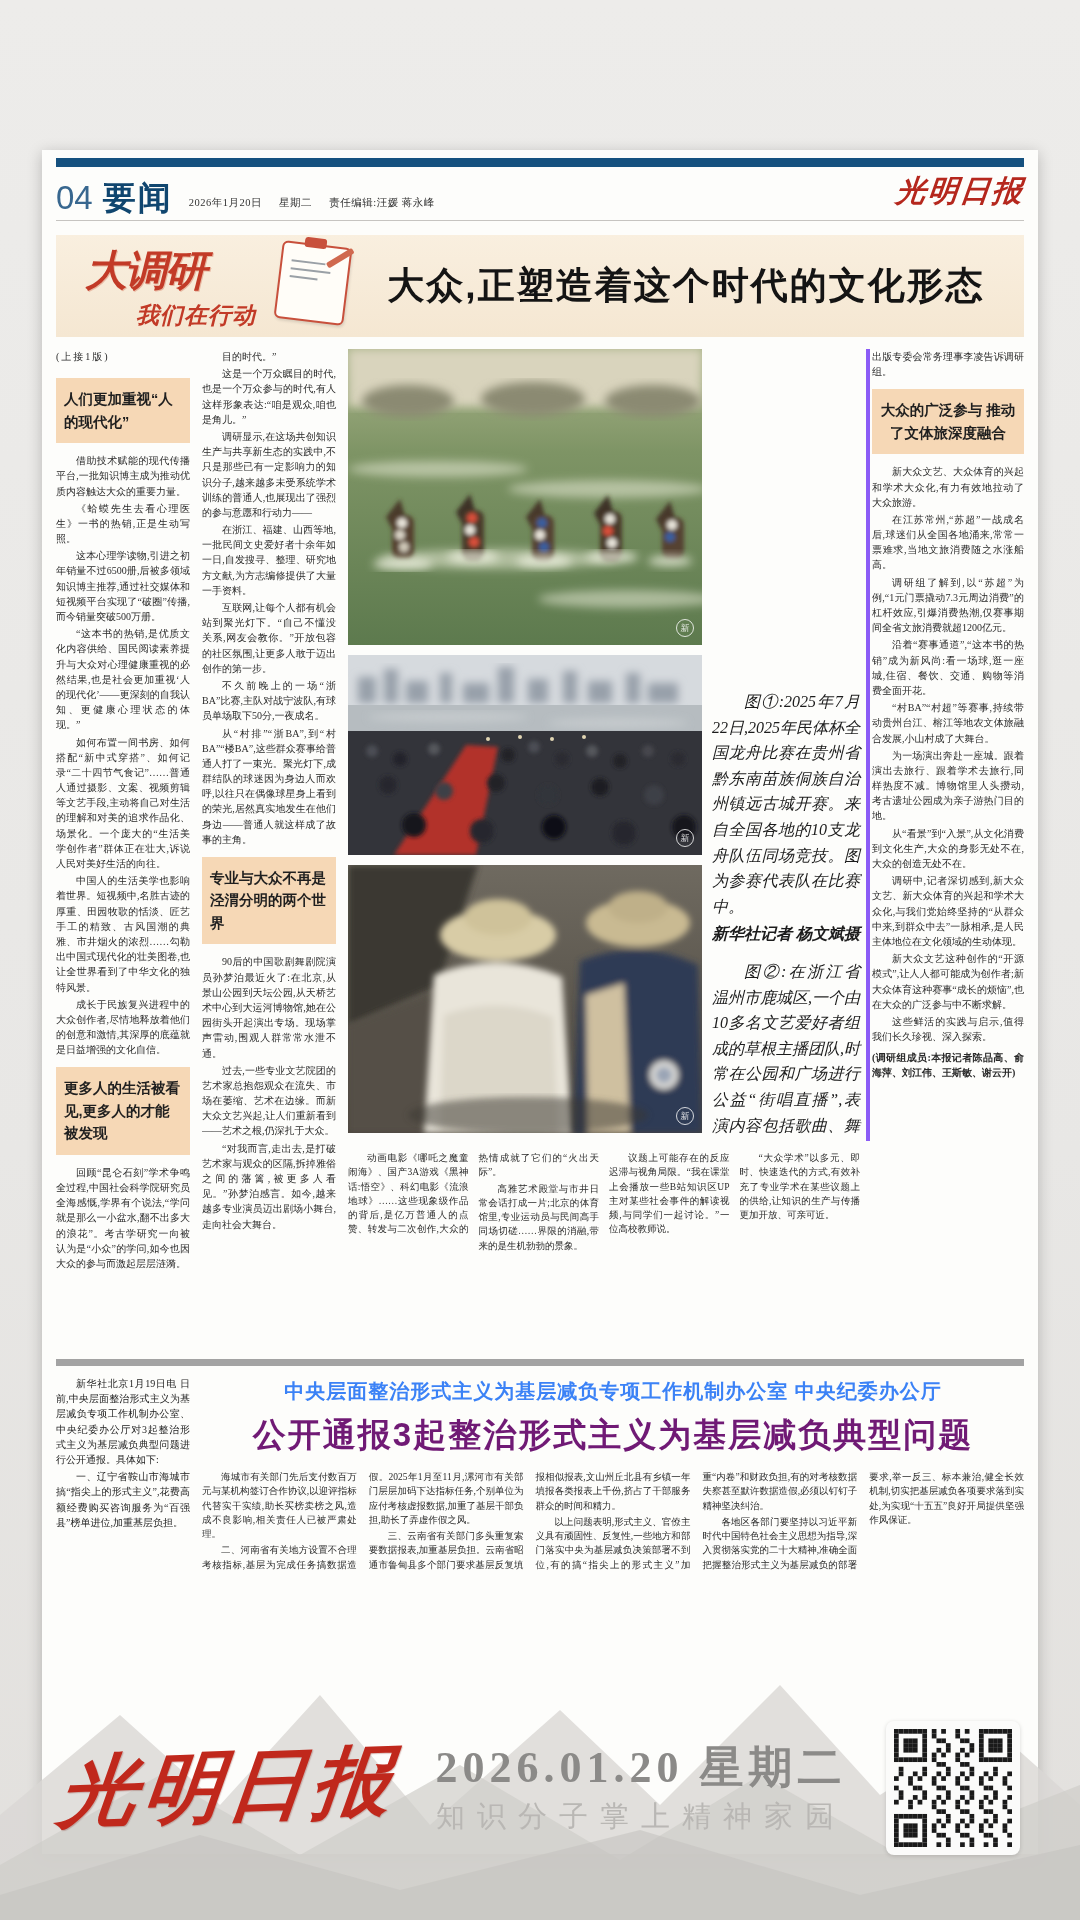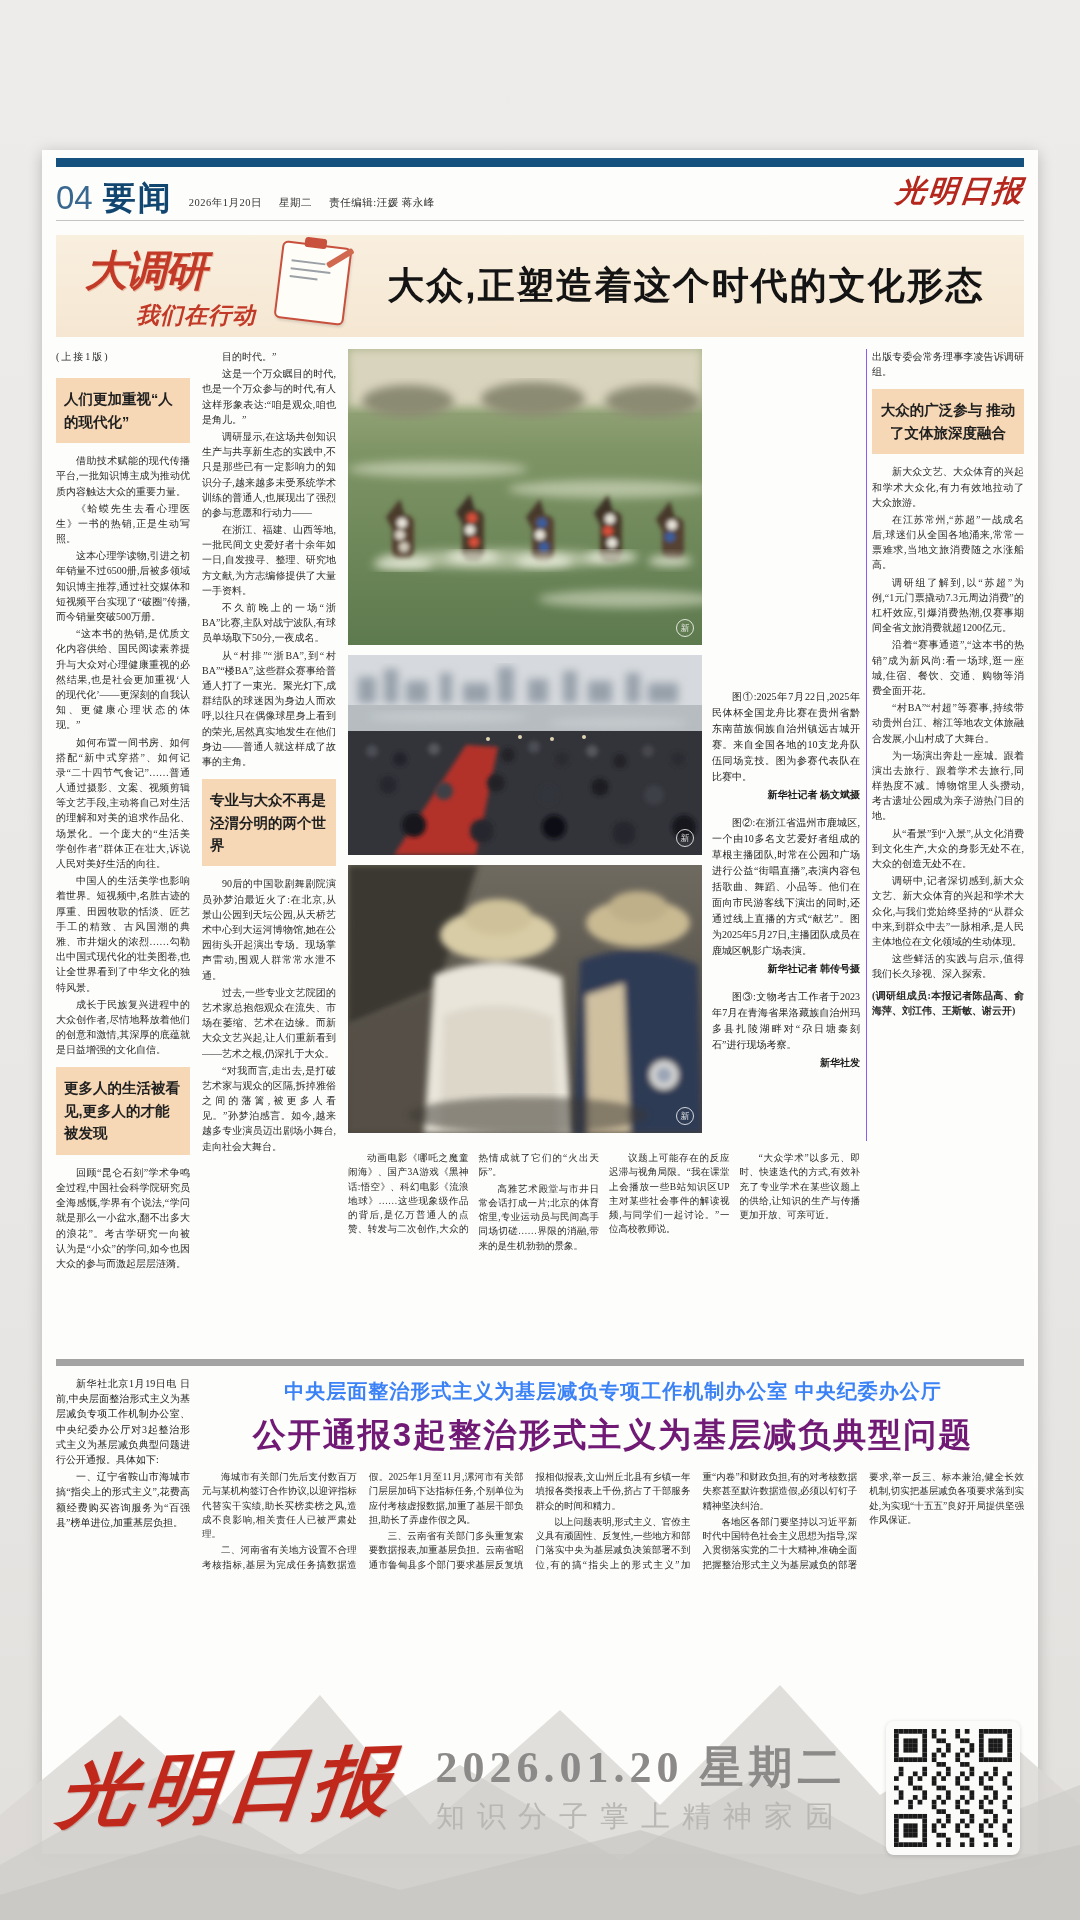--- a/index.html
+++ b/index.html
@@ -45,22 +45,22 @@
   .fcolR{flex:1;overflow:hidden;}
   .cont-note{text-indent:0 !important;margin-bottom:14px !important;letter-spacing:2px;}
   .subhead{background:#f6d8b6;padding:10px 8px;margin:10px 0;font-family:"Liberation Sans",sans-serif;
            font-weight:700;font-size:14.5px;line-height:1.55;color:#1f1f1f;text-align:left;}
   .mid-top{display:flex;gap:10px;height:792px;}
   .photo-stack{width:354px;flex:none;display:flex;flex-direction:column;gap:10px;}
   .photo{position:relative;overflow:hidden;background:#ccc;}
   .photo svg{display:block;}
   .wm{position:absolute;right:8px;bottom:8px;width:16px;height:16px;border:1px solid rgba(255,255,255,.8);
       border-radius:50%;color:rgba(255,255,255,.85);font-size:9px;line-height:16px;text-align:center;font-family:"Liberation Sans",sans-serif;}
-  .caps{width:148px;flex:none;padding-top:340px;font-size:10px;line-height:1.6;color:#1c1c1c;
-        text-align:justify;overflow:hidden;border-right:1px solid #8b5cf6;padding-right:6px;}
+  .caps{width:148px;flex:none;padding-top:340px;font-size:16px;line-height:1.6;color:#1c1c1c;
+        font-style:italic;text-align:justify;overflow:hidden;border-right:4px solid #8b5cf6;padding-right:6px;}
   .caps .cap{margin-bottom:12px;}
   .caps .cap-text{text-indent:2em;margin:0;}
   .caps .byline{text-align:right;font-weight:700;margin:2px 0 0;}
   .band{margin-top:10px;column-count:4;column-gap:10px;font-size:9.5px;line-height:1.5;text-align:justify;
         height:188px;overflow:hidden;color:#2a2a2a;}
   .band p{margin:0 0 2px;text-indent:2em;}
   .intro-line{text-indent:0 !important;}
   .signoff{font-weight:700;text-indent:0 !important;margin-top:6px !important;}
   
   .report{margin:16px 14px 0;border-top:7px solid #a3a3a3;padding-top:10px;display:flex;gap:12px;}
@@ -139,20 +139,21 @@
               <p>回顾“昆仑石刻”学术争鸣全过程,中国社会科学院研究员全海感慨,学界有个说法,“学问就是那么一小盆水,翻不出多大的浪花”。考古学研究一向被认为是“小众”的学问,如今也因大众的参与而激起层层涟漪。</p>
             </div>
         </div>
 
         <div class="fcol fcol2">
           <div>
               <p>目的时代。”</p>
               <p>这是一个万众瞩目的时代,也是一个万众参与的时代,有人这样形象表达:“咱是观众,咱也是角儿。”</p>
               <p>调研显示,在这场共创知识生产与共享新生态的实践中,不只是那些已有一定影响力的知识分子,越来越多未受系统学术训练的普通人,也展现出了强烈的参与意愿和行动力——</p>
               <p>在浙江、福建、山西等地,一批民间文史爱好者十余年如一日,自发搜寻、整理、研究地方文献,为方志编修提供了大量一手资料。</p>
+              <p>互联网,让每个人都有机会站到聚光灯下。“自己不懂没关系,网友会教你。”开放包容的社区氛围,让更多人敢于迈出创作的第一步。</p>
               <p>不久前晚上的一场“浙BA”比赛,主队对战宁波队,有球员单场取下50分,一夜成名。</p>
               <p>从“村排”“浙BA”,到“村BA”“楼BA”,这些群众赛事给普通人打了一束光。聚光灯下,成群结队的球迷因为身边人而欢呼,以往只在偶像球星身上看到的荣光,居然真实地发生在他们身边——普通人就这样成了故事的主角。</p>
             </div>
           <div class="subhead">专业与大众不再是泾渭分明的两个世界</div>
           <div>
               <p>90后的中国歌剧舞剧院演员孙梦泊最近火了:在北京,从景山公园到天坛公园,从天桥艺术中心到大运河博物馆,她在公园街头开起演出专场。现场掌声雷动,围观人群常常水泄不通。</p>
               <p>过去,一些专业文艺院团的艺术家总抱怨观众在流失、市场在萎缩、艺术在边缘。而新大众文艺兴起,让人们重新看到——艺术之根,仍深扎于大众。</p>
               <p>“对我而言,走出去,是打破艺术家与观众的区隔,拆掉雅俗之间的藩篱,被更多人看见。”孙梦泊感言。如今,越来越多专业演员迈出剧场小舞台,走向社会大舞台。</p>
             </div>
         </div>
@@ -366,20 +367,21 @@
           <div class="subhead" style="text-align:center">大众的广泛参与 推动了文体旅深度融合</div>
           <div>
               <p>新大众文艺、大众体育的兴起和学术大众化,有力有效地拉动了大众旅游。</p>
               <p>在江苏常州,“苏超”一战成名后,球迷们从全国各地涌来,常常一票难求,当地文旅消费随之水涨船高。</p>
               <p>调研组了解到,以“苏超”为例,“1元门票撬动7.3元周边消费”的杠杆效应,引爆消费热潮,仅赛事期间全省文旅消费就超1200亿元。</p>
               <p>沿着“赛事通道”,“这本书的热销”成为新风尚:看一场球,逛一座城,住宿、餐饮、交通、购物等消费全面开花。</p>
               <p>“村BA”“村超”等赛事,持续带动贵州台江、榕江等地农文体旅融合发展,小山村成了大舞台。</p>
               <p>为一场演出奔赴一座城。跟着演出去旅行、跟着学术去旅行,同样热度不减。博物馆里人头攒动,考古遗址公园成为亲子游热门目的地。</p>
               <p>从“看景”到“入景”,从文化消费到文化生产,大众的身影无处不在,大众的创造无处不在。</p>
               <p>调研中,记者深切感到,新大众文艺、新大众体育的兴起和学术大众化,与我们党始终坚持的“从群众中来,到群众中去”一脉相承,是人民主体地位在文化领域的生动体现。</p>
+              <p>新大众文艺这种创作的“开源模式”,让人人都可能成为创作者;新大众体育这种赛事“成长的烦恼”,也在大众的广泛参与中不断求解。</p>
               <p>这些鲜活的实践与启示,值得我们长久珍视、深入探索。</p>
             </div>
           <p class="signoff">(调研组成员:本报记者陈品高、俞海萍、刘江伟、王斯敏、谢云开)</p>
         </div>
       </div>
     </div>
 
     <div class="report">
       <div class="lede-col">
           <p>新华社北京1月19日电 日前,中央层面整治形式主义为基层减负专项工作机制办公室、中央纪委办公厅对3起整治形式主义为基层减负典型问题进行公开通报。具体如下:</p>

